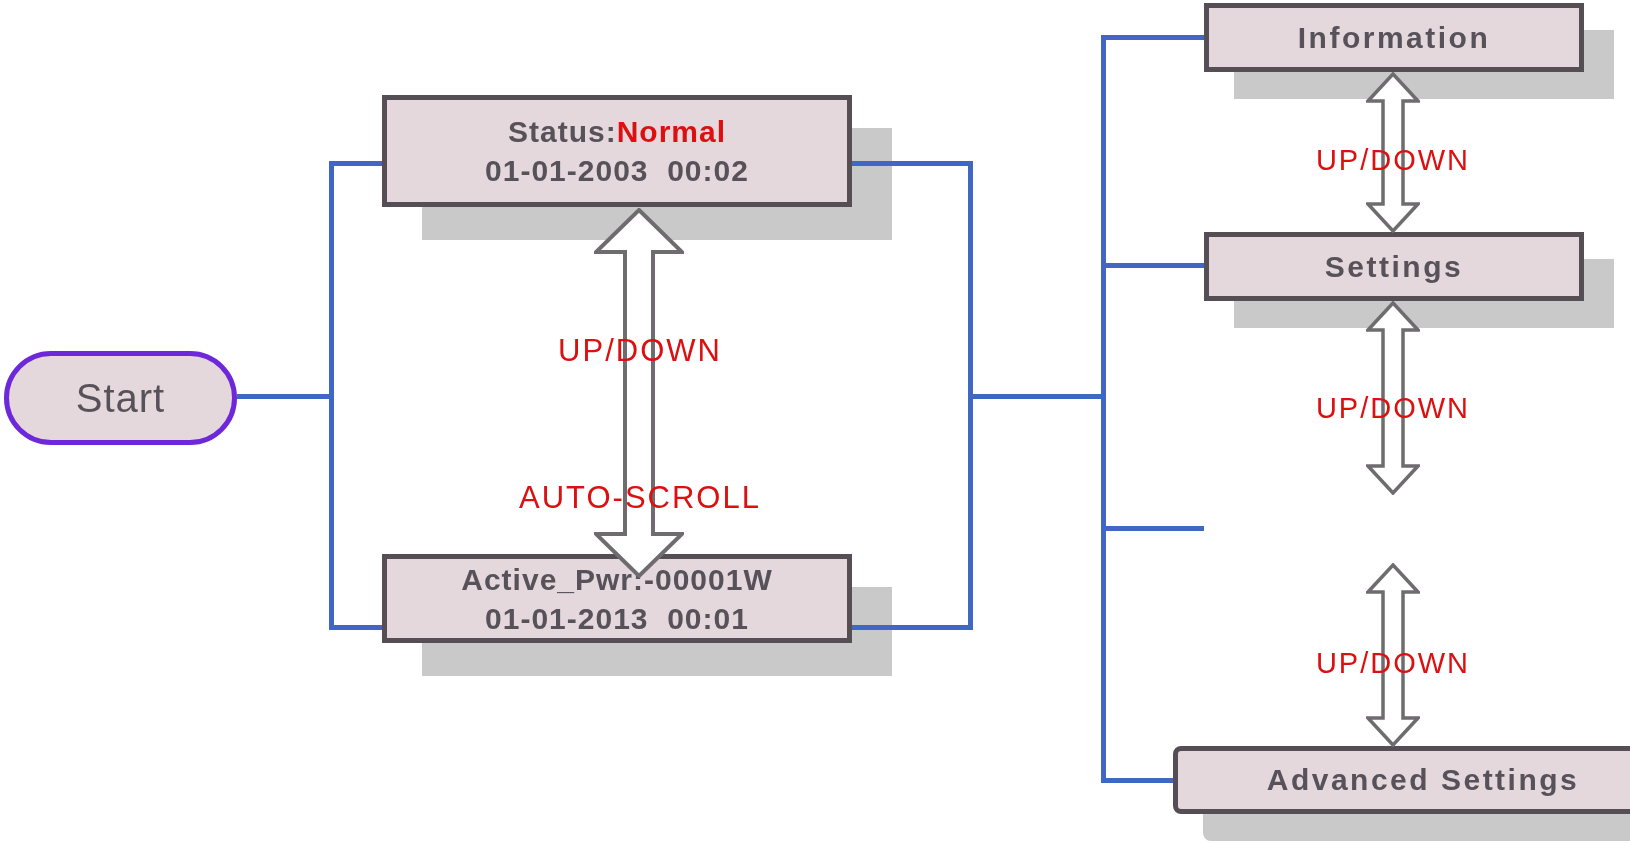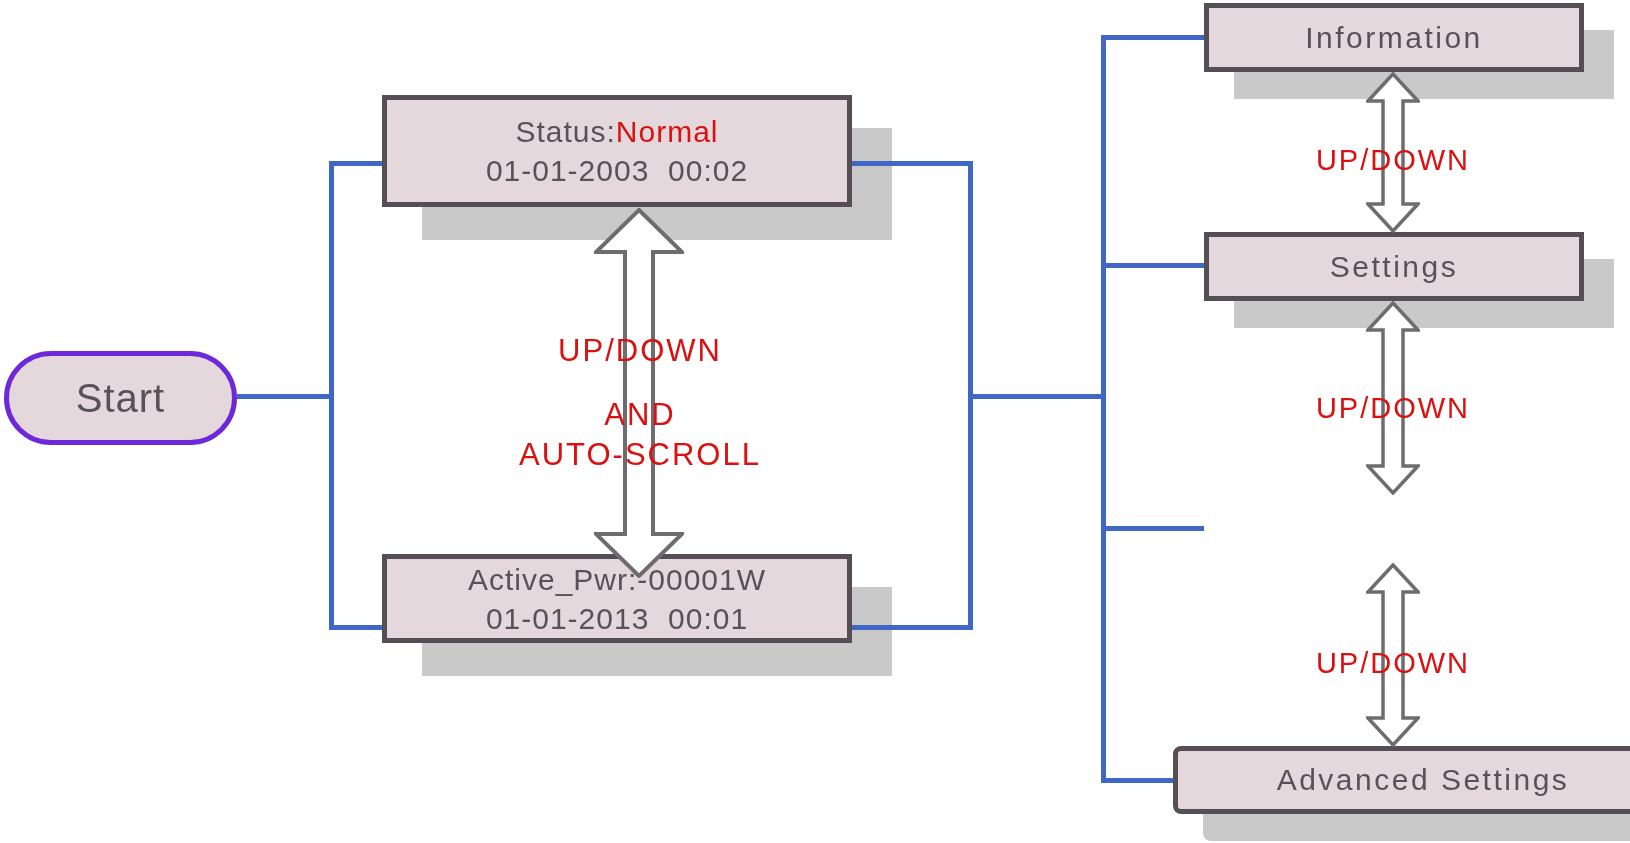--- a/index.html
+++ b/index.html
@@ -14,21 +14,21 @@
   html,body{margin:0;padding:0;background:#fff;}
   .canvas{
     position:relative;width:1630px;height:843px;background:#ffffff;
     overflow:hidden;font-family:"Liberation Sans", sans-serif;color:var(--text-gray);
   }
   .line{position:absolute;background:var(--connector-blue);z-index:3;}
   .hline{height:5px;} .vline{width:5px;}
   .box{
     position:absolute;z-index:2;background:var(--box-fill);
     border:5px solid var(--box-border);box-sizing:border-box;
-    display:flex;flex-direction:column;align-items:center;justify-content:center;
+    display:flex;flex-direction:column;align-items:center;justify-content:center;font-weight:bold;
   }
   .shadow-mid{box-shadow:40px 33px 0 var(--shadow-gray);}
   .shadow-menu{box-shadow:30px 27px 0 var(--shadow-gray);}
   .pill{
     position:absolute;z-index:2;background:var(--box-fill);
     border:5px solid #6d28d9;border-radius:47px;box-sizing:border-box;
     display:flex;align-items:center;justify-content:center;
   }
   .pill-label{font-size:40px;letter-spacing:1px;color:var(--text-gray);}
   .screen-line{
@@ -79,22 +79,21 @@
   <div class="box shadow-mid" style="left:382px;top:554px;width:470px;height:89px;">
     <div class="screen-line">Active_Pwr:-00001W</div>
     <div class="screen-line">01-01-2013  00:01</div>
   </div>
 
   <svg class="arrow" style="left:594px;top:208px;" width="90" height="370" viewBox="0 0 90 370">
     <polygon stroke-width="4" points="45,2 88,44 59,44 59,326 88,326 45,368 2,326 31,326 31,44 2,44"></polygon>
   </svg>
 
   <div class="red-label red-mid" style="top:325px;">UP/DOWN</div>
-  <div class="red-label red-mid" style="top:389px;">AND</div>
-  <div class="red-label red-mid" style="top:429px;">AUTO-SCROLL</div>
+  <div class="red-label red-mid" style="top:472px;">AUTO-SCROLL</div>
 
   <div class="box shadow-menu" style="left:1204px;top:3px;width:380px;height:69px;">
     <span class="menu-label">Information</span>
   </div>
   <div class="box shadow-menu" style="left:1204px;top:232px;width:380px;height:69px;">
     <span class="menu-label">Settings</span>
   </div>
   <div class="box shadow-menu" style="left:1173px;top:746px;width:500px;height:68px;border-radius:8px;">
     <span class="menu-label">Advanced Settings</span>
   </div>

